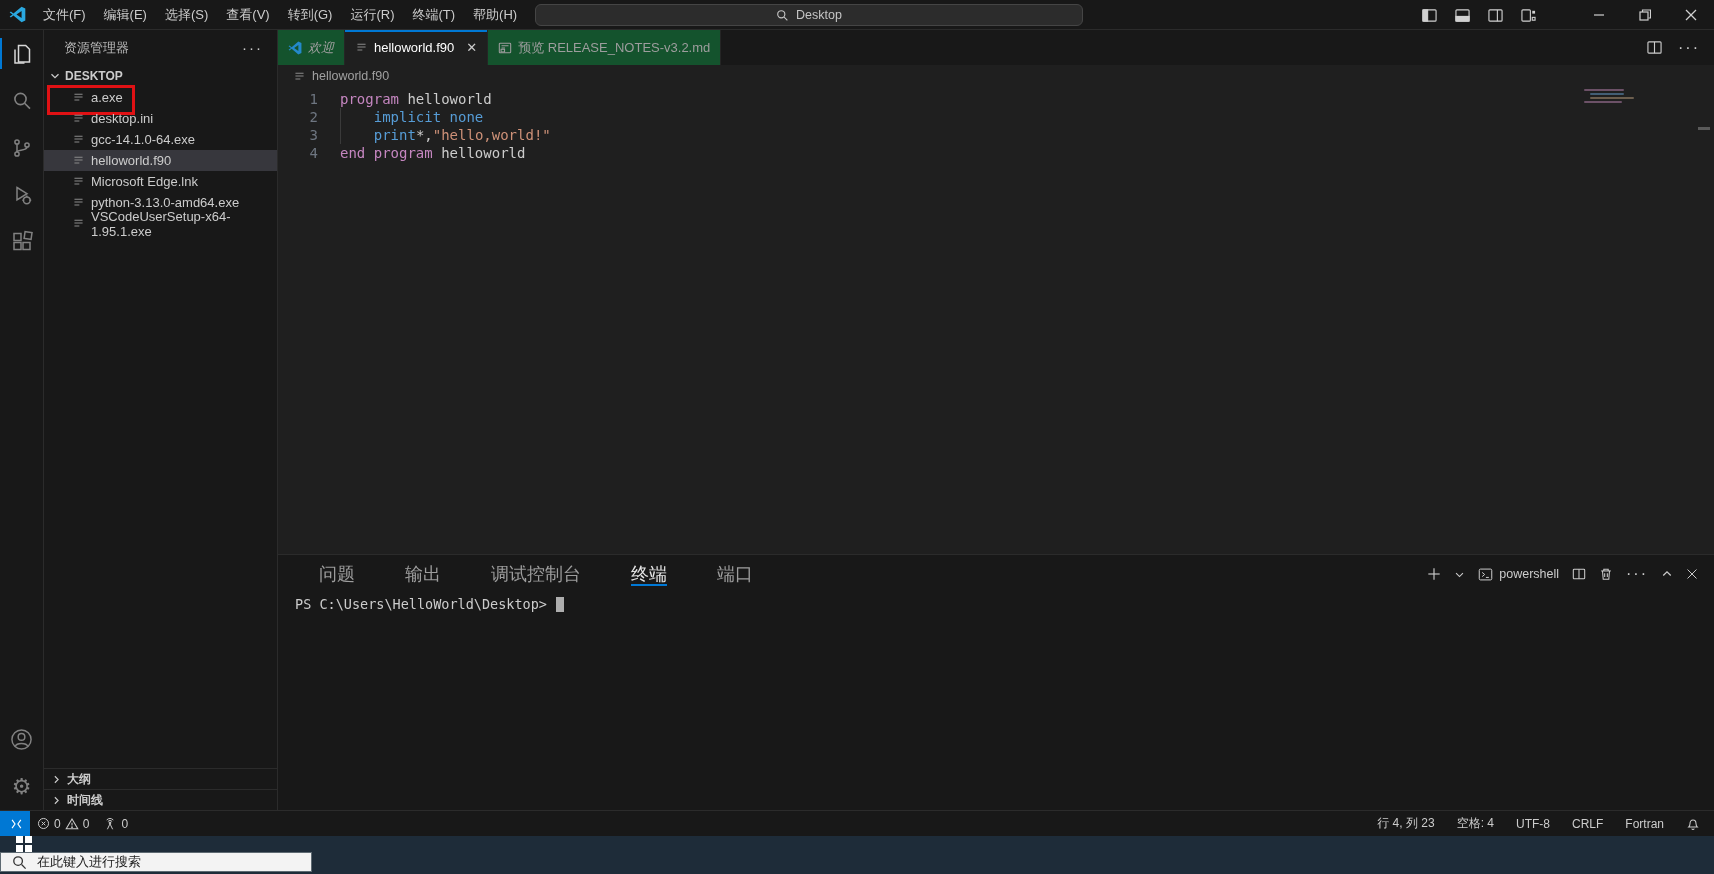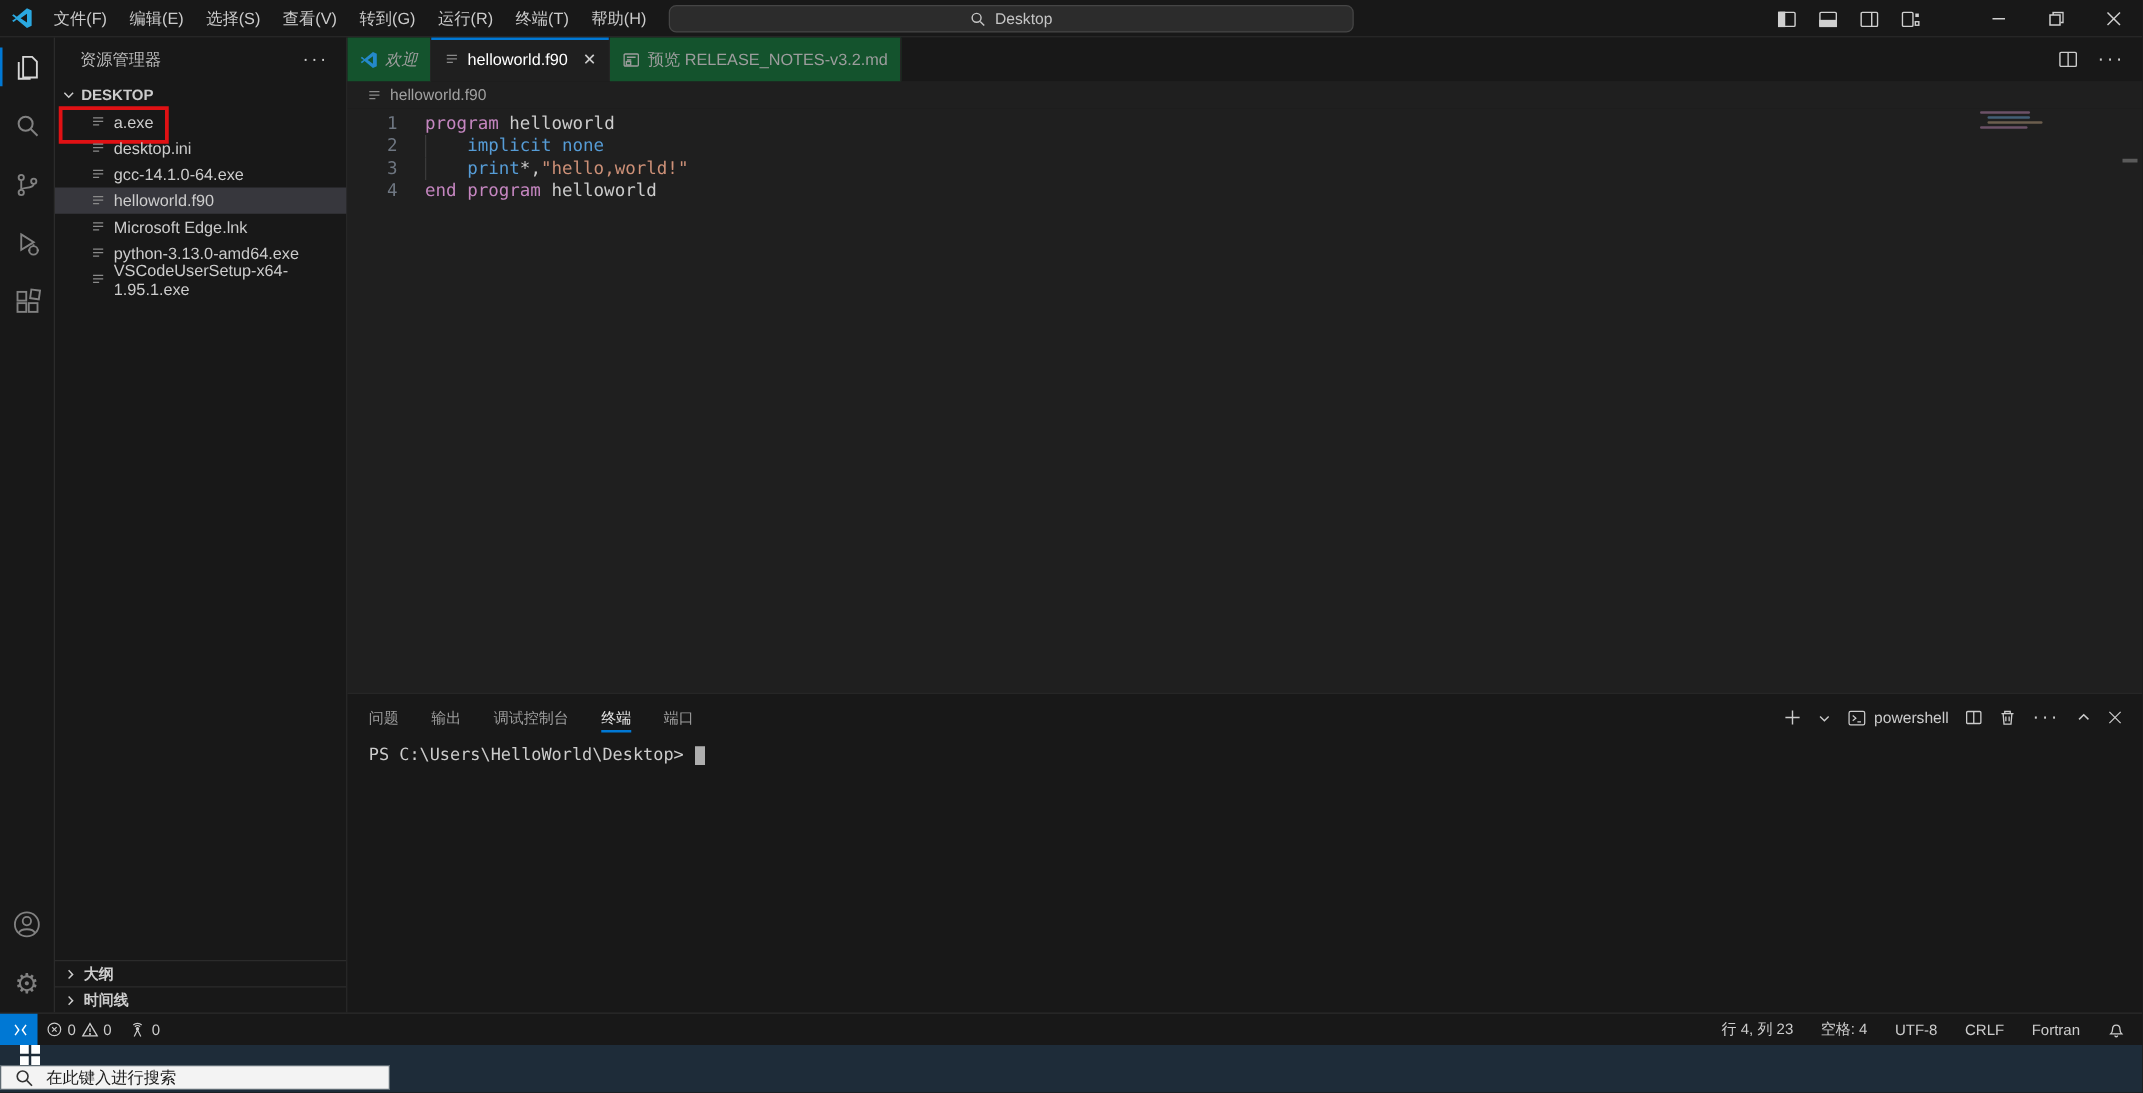--- a/index.html
+++ b/index.html
@@ -67,21 +67,21 @@
   .code-line { white-space:pre; height:18px; line-height:18px; }
   .ln { display:inline-block; width:40px; text-align:right; margin-right:22px; color:#6e7681; }
   .tok-guide { display:inline-block; width:1px; height:18px; margin-right:-1px; background:#3a3a3a; vertical-align:top; }
   #minimap { position:absolute; left:1306px; top:2px; width:46px; height:16px; opacity:.85; }
   #minimap .mrow { height:2px; margin-bottom:2px; border-radius:1px; }
   #overview-dash { position:absolute; left:1420px; top:40px; width:12px; height:3px; background:#5a5a5a; }
 
   
   #panel { height:256px; background:#181818; border-top:1px solid #2b2b2b; display:flex; flex-direction:column; }
   #panel-tabs { height:38px; display:flex; align-items:center; padding-left:17px; gap:26px; }
-  .panel-tab { font-size:12px; color:#9d9d9d; position:relative; line-height:38px; height:38px; }
+  .panel-tab { font-size:18px; color:#9d9d9d; position:relative; line-height:38px; height:38px;margin-left:24px; }
   .panel-tab.active { color:#e5e5e5; }
   .panel-tab.active::after { content:''; position:absolute; left:0; right:0; bottom:7px; height:2px; background:#0078d4; }
   #panel-actions { margin-left:auto; display:flex; align-items:center; gap:13px; padding-right:16px; color:#cccccc; }
   .ps-item { display:flex; align-items:center; gap:6px; font-size:12.5px; color:#cccccc; }
   #terminal { flex:1; padding:3px 0 0 17px; font-family:"DejaVu Sans Mono", monospace; font-size:13.5px;
     line-height:17px; color:#cccccc; }
   .term-cursor { display:inline-block; width:8px; height:15px; background:#aeaeae; vertical-align:text-bottom; margin-left:1px; }
 
   
   #statusbar { position:absolute; left:0; right:0; bottom:38px; height:26px; background:#181818;

